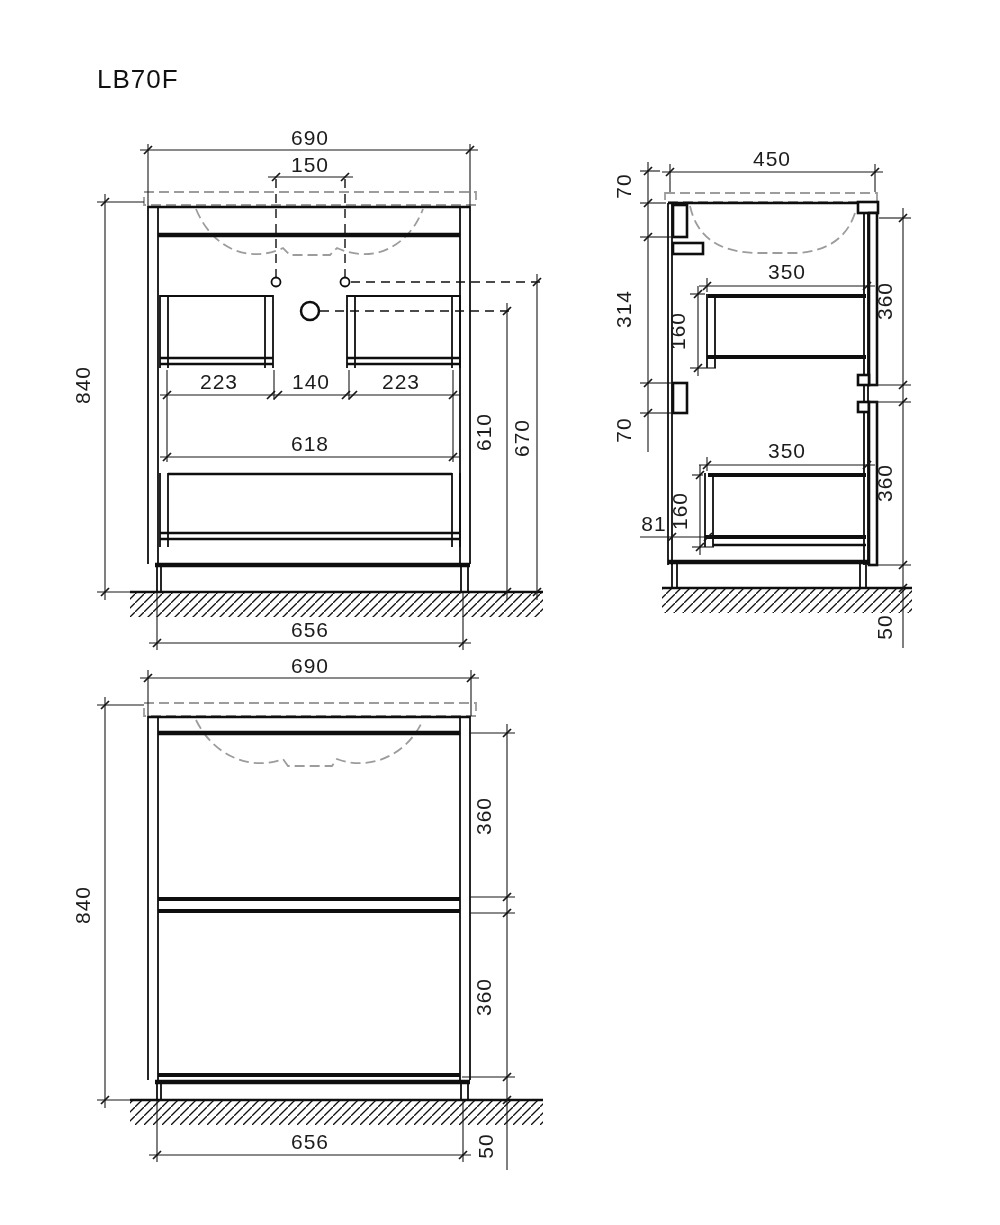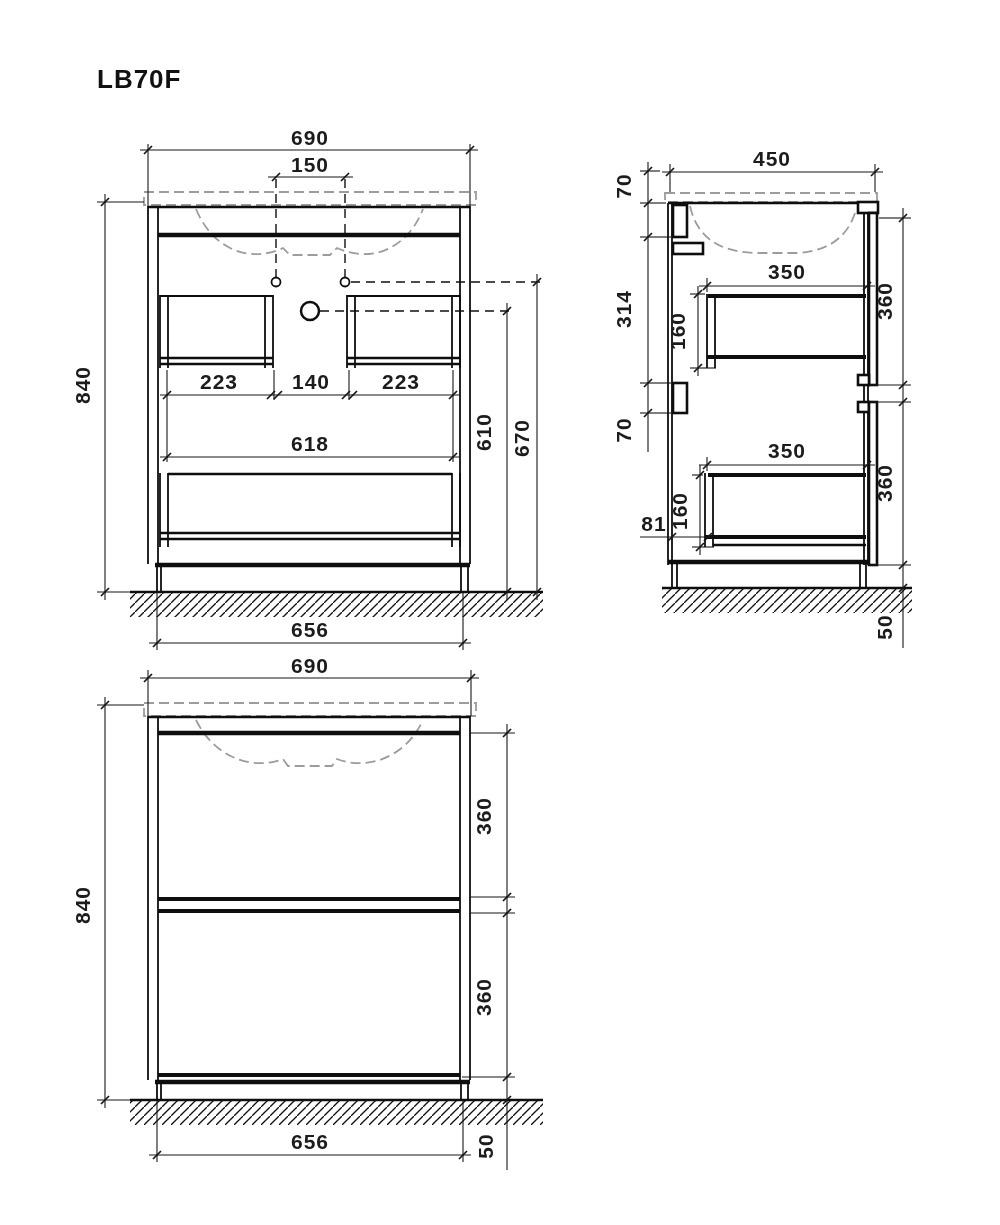--- a/index.html
+++ b/index.html
@@ -1,16 +1,16 @@
 <!DOCTYPE html>
 <html><head>
 <meta charset="utf-8">
 <style>
   html,body{margin:0;padding:0;background:#ffffff;}
-  .page{position:relative;width:1000px;height:1225px;background:#fff;margin:0 auto;overflow:hidden;font-weight:bold;}
+  .page{position:relative;width:1000px;height:1225px;background:#fff;margin:0 auto;overflow:hidden;}
   svg{display:block;}
   .dim{font-family:"Liberation Sans",sans-serif;font-size:21px;fill:#1c1c1c;letter-spacing:1px;}
   .title{font-family:"Liberation Sans",sans-serif;font-size:26px;fill:#111;letter-spacing:1px;}
   .dl{stroke:#161616;stroke-width:1.1;fill:none;}
   .tk{stroke:#161616;stroke-width:1.7;fill:none;}
   .thin{stroke:#0e0e0e;stroke-width:1.8;fill:none;}
   .med{stroke:#0e0e0e;stroke-width:2.5;fill:none;}
   .thick{stroke:#0e0e0e;stroke-width:4;fill:none;}
   .xthick{stroke:#0e0e0e;stroke-width:4.5;fill:none;}
   .cer{stroke:#9c9c9c;stroke-width:1.8;fill:none;stroke-dasharray:10 5;}

